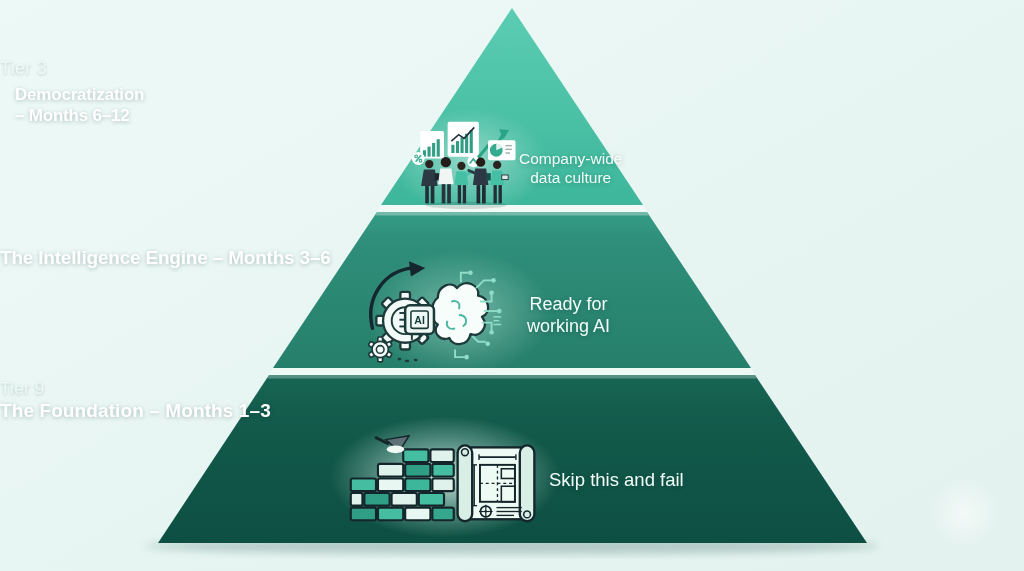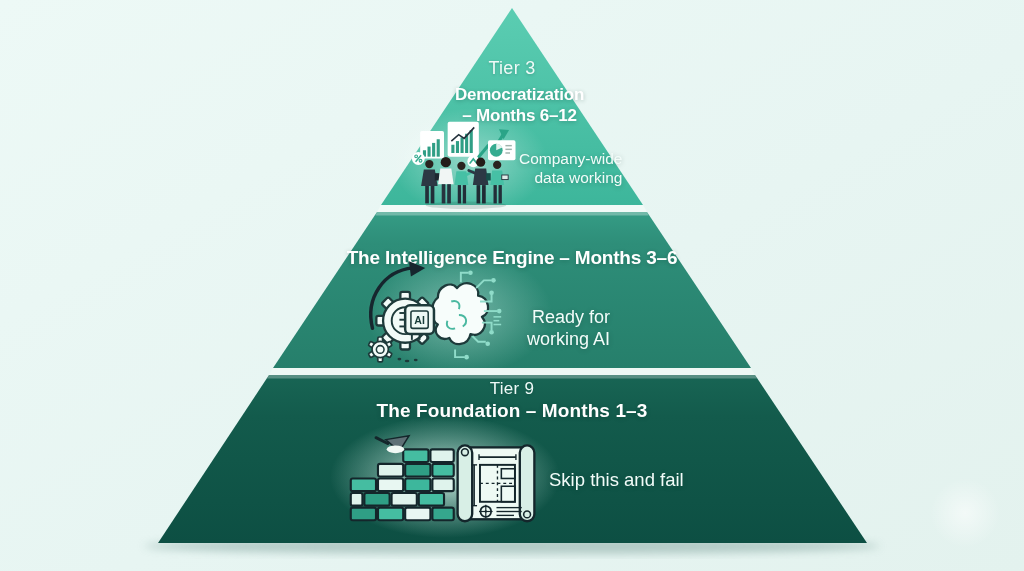--- a/index.html
+++ b/index.html
@@ -4,29 +4,29 @@
 <style>
   html,body{margin:0;padding:0;}
   .stage{
     position:relative;width:1024px;height:571px;overflow:hidden;
     background:linear-gradient(150deg,#edf9f6 0%,#e7f5f2 55%,#e3f2ee 100%);
     font-family:"Liberation Sans","DejaVu Sans",sans-serif;
   }
   .stage *{box-sizing:border-box;}
   svg.pyramid{position:absolute;left:0;top:0;}
   .abs{position:absolute;}
-  .center-text{left:0;right:0;text-align:center;color:#ffffff;}
+  .center-text{left:0;right:0;text-align:left;color:#ffffff;}
   .tier-label{font-size:18px;font-weight:400;color:#eefaf7;letter-spacing:.3px;
     text-shadow:0 1px 3px rgba(10,45,40,.22);}
   .tier-title{font-weight:700;color:#ffffff;letter-spacing:-.2px;
     text-shadow:0 1px 4px rgba(10,45,40,.28);}
   .t3-title{font-size:17px;line-height:21px;}
   .t2-title{font-size:19px;line-height:23px;}
   .t1-title{font-size:19px;line-height:26px;letter-spacing:.1px;}
-  .caption{color:#f2fcf9;text-align:right;text-shadow:0 1px 5px rgba(8,40,35,.25);}
+  .caption{color:#f2fcf9;text-align:center;text-shadow:0 1px 5px rgba(8,40,35,.25);}
   .c3{font-size:15.5px;line-height:19px;}
   .c2{font-size:18px;line-height:22px;}
   .c1{font-size:18.5px;line-height:22px;}
   .glow{position:absolute;border-radius:50%;pointer-events:none;}
   .glow-t3{background:radial-gradient(closest-side,rgba(255,255,255,.42),rgba(255,255,255,0));}
   .glow-t2{background:radial-gradient(closest-side,rgba(230,255,248,.40),rgba(230,255,248,0));}
   .glow-t1{background:radial-gradient(closest-side,rgba(222,250,241,.85) 0%,rgba(222,250,241,.35) 55%,rgba(222,250,241,0) 100%);}
   .sparkle{background:radial-gradient(closest-side,rgba(255,255,255,.55),rgba(255,255,255,0));}
   .icon-wrap{position:absolute;}
 </style>
@@ -154,21 +154,21 @@
         <circle cx="94" cy="53" r="4.5" fill="#2a231f"></circle>
         <path d="M88.5,59 h11 l2,16 h-15 Z" fill="#46c0a5"></path>
         <rect x="90" y="75" width="3.6" height="20" fill="#222e38"></rect>
         <rect x="95.5" y="75" width="3.6" height="20" fill="#222e38"></rect>
         <rect x="99" y="64" width="7" height="5" fill="#dfece9" stroke="#27333d" stroke-width="1"></rect>
       </g>
     </svg>
   </div>
   <div class="abs caption c3" style="left:519px;top:149px;">
     <div>Company-wide</div>
-    <div>data working</div>
+    <div>data culture</div>
   </div>
 
   <div class="abs center-text tier-title t2-title" style="top:246px;">
     <div>The Intelligence Engine – Months 3–6</div>
   </div>
 
   <div class="glow glow-t2" style="left:366px;top:250px;width:186px;height:126px;"></div>
   <div class="icon-wrap" style="left:361px;top:259px;">
     <svg width="144" height="108" viewBox="0 0 150 112">
 
@@ -241,21 +241,21 @@
         <line x1="40" y1="70" x2="46" y2="70" stroke="#1d3a3a" stroke-width="2"></line>
         <line x1="53" y1="78" x2="53" y2="84" stroke="#1d3a3a" stroke-width="2"></line>
         <line x1="61" y1="78" x2="61" y2="84" stroke="#1d3a3a" stroke-width="2"></line>
         <line x1="69" y1="78" x2="69" y2="84" stroke="#1d3a3a" stroke-width="2"></line>
         <rect x="46" y="48" width="30" height="30" rx="5" fill="#eef9f5" stroke="#1d3a3a" stroke-width="2.6"></rect>
         <rect x="52" y="54" width="18" height="18" rx="2" fill="none" stroke="#1d3a3a" stroke-width="1.6"></rect>
         <text x="61" y="67" font-size="11" font-weight="bold" fill="#173b38" text-anchor="middle" font-family="Liberation Sans, sans-serif">AI</text>
       </g>
     </svg>
   </div>
-  <div class="abs caption c2" style="left:527px;top:306px;">
+  <div class="abs caption c2" style="left:527px;top:293px;">
     <div>Ready for</div>
     <div>working AI</div>
   </div>
 
   <div class="abs center-text tier-label" style="top:379px;font-size:17px;">Tier 9</div>
   <div class="abs center-text tier-title t1-title" style="top:398px;">
     <div>The Foundation – Months 1–3</div>
   </div>
 
   <div class="glow glow-t1" style="left:330px;top:416px;width:230px;height:122px;"></div>

